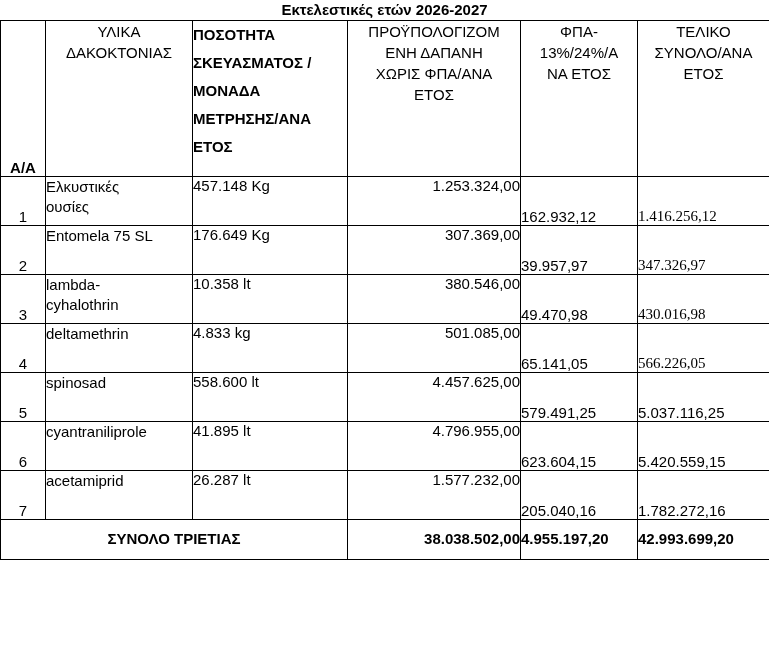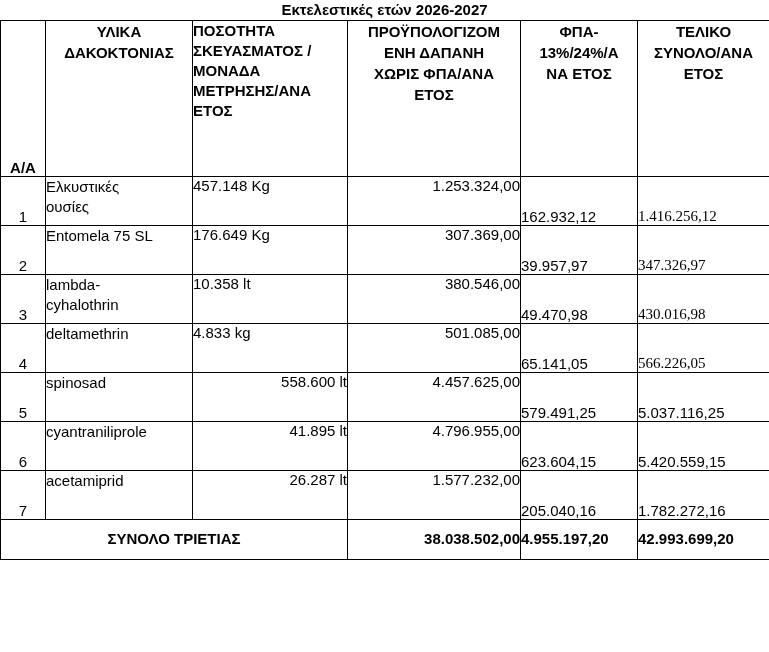--- a/index.html
+++ b/index.html
@@ -19,29 +19,29 @@
     border:1px solid #000;
     padding:0;font-size:15px;overflow:hidden;
   }
   tr.hdr{height:156px;}
   tr.data{height:49px;}
   tr.gtotal{height:46px;}
   tr.two{height:49px;}
   tr.tri{height:40px;}
 
   
-  .h-c{vertical-align:top;text-align:center;font-weight:bold;white-space:pre-line;padding-top:3px;line-height:21px;}
-  .h-l{vertical-align:top;text-align:left;font-weight:bold;white-space:pre-line;padding:3px 2px 0 8px;font-size:14.5px;line-height:20px;}
+  .h-c{vertical-align:top;text-align:center;font-weight:normal;white-space:pre-line;padding-top:3px;line-height:21px;}
+  .h-l{vertical-align:top;text-align:left;font-weight:bold;white-space:pre-line;padding:3px 2px 0 8px;font-size:14.5px;line-height:28px;}
   .h-num{vertical-align:bottom;text-align:center;padding-bottom:2px;font-weight:bold;}
 
   
   .num{vertical-align:bottom;text-align:center;padding-bottom:2px;}
   .mat{vertical-align:top;padding:3px 4px 0 8px;white-space:pre-line;line-height:20px;}
   .qty-l{vertical-align:top;padding:3px 2px 0 8px;}
-  .qty-c{vertical-align:top;text-align:right;padding-top:3px;}
+  .qty-c{vertical-align:top;text-align:left;padding-top:3px;}
   .bud{vertical-align:top;text-align:right;padding-top:3px;}
   .pr-lg{padding-right:50px;}
   .pr-sm{padding-right:27px;}
   .vat{vertical-align:bottom;text-align:left;padding:0 0 4px 7px;}
   .tot{vertical-align:bottom;text-align:left;padding:0 0 4px 10px;}
   .sm{font-size:14px;font-family:Liberation Serif, serif;}
   .b{font-weight:bold;}
   .lbl{font-weight:bold;text-align:center;vertical-align:top;padding-top:3px;}
   .mid{vertical-align:middle !important;padding-top:0 !important;padding-bottom:2px !important;}
 </style>

